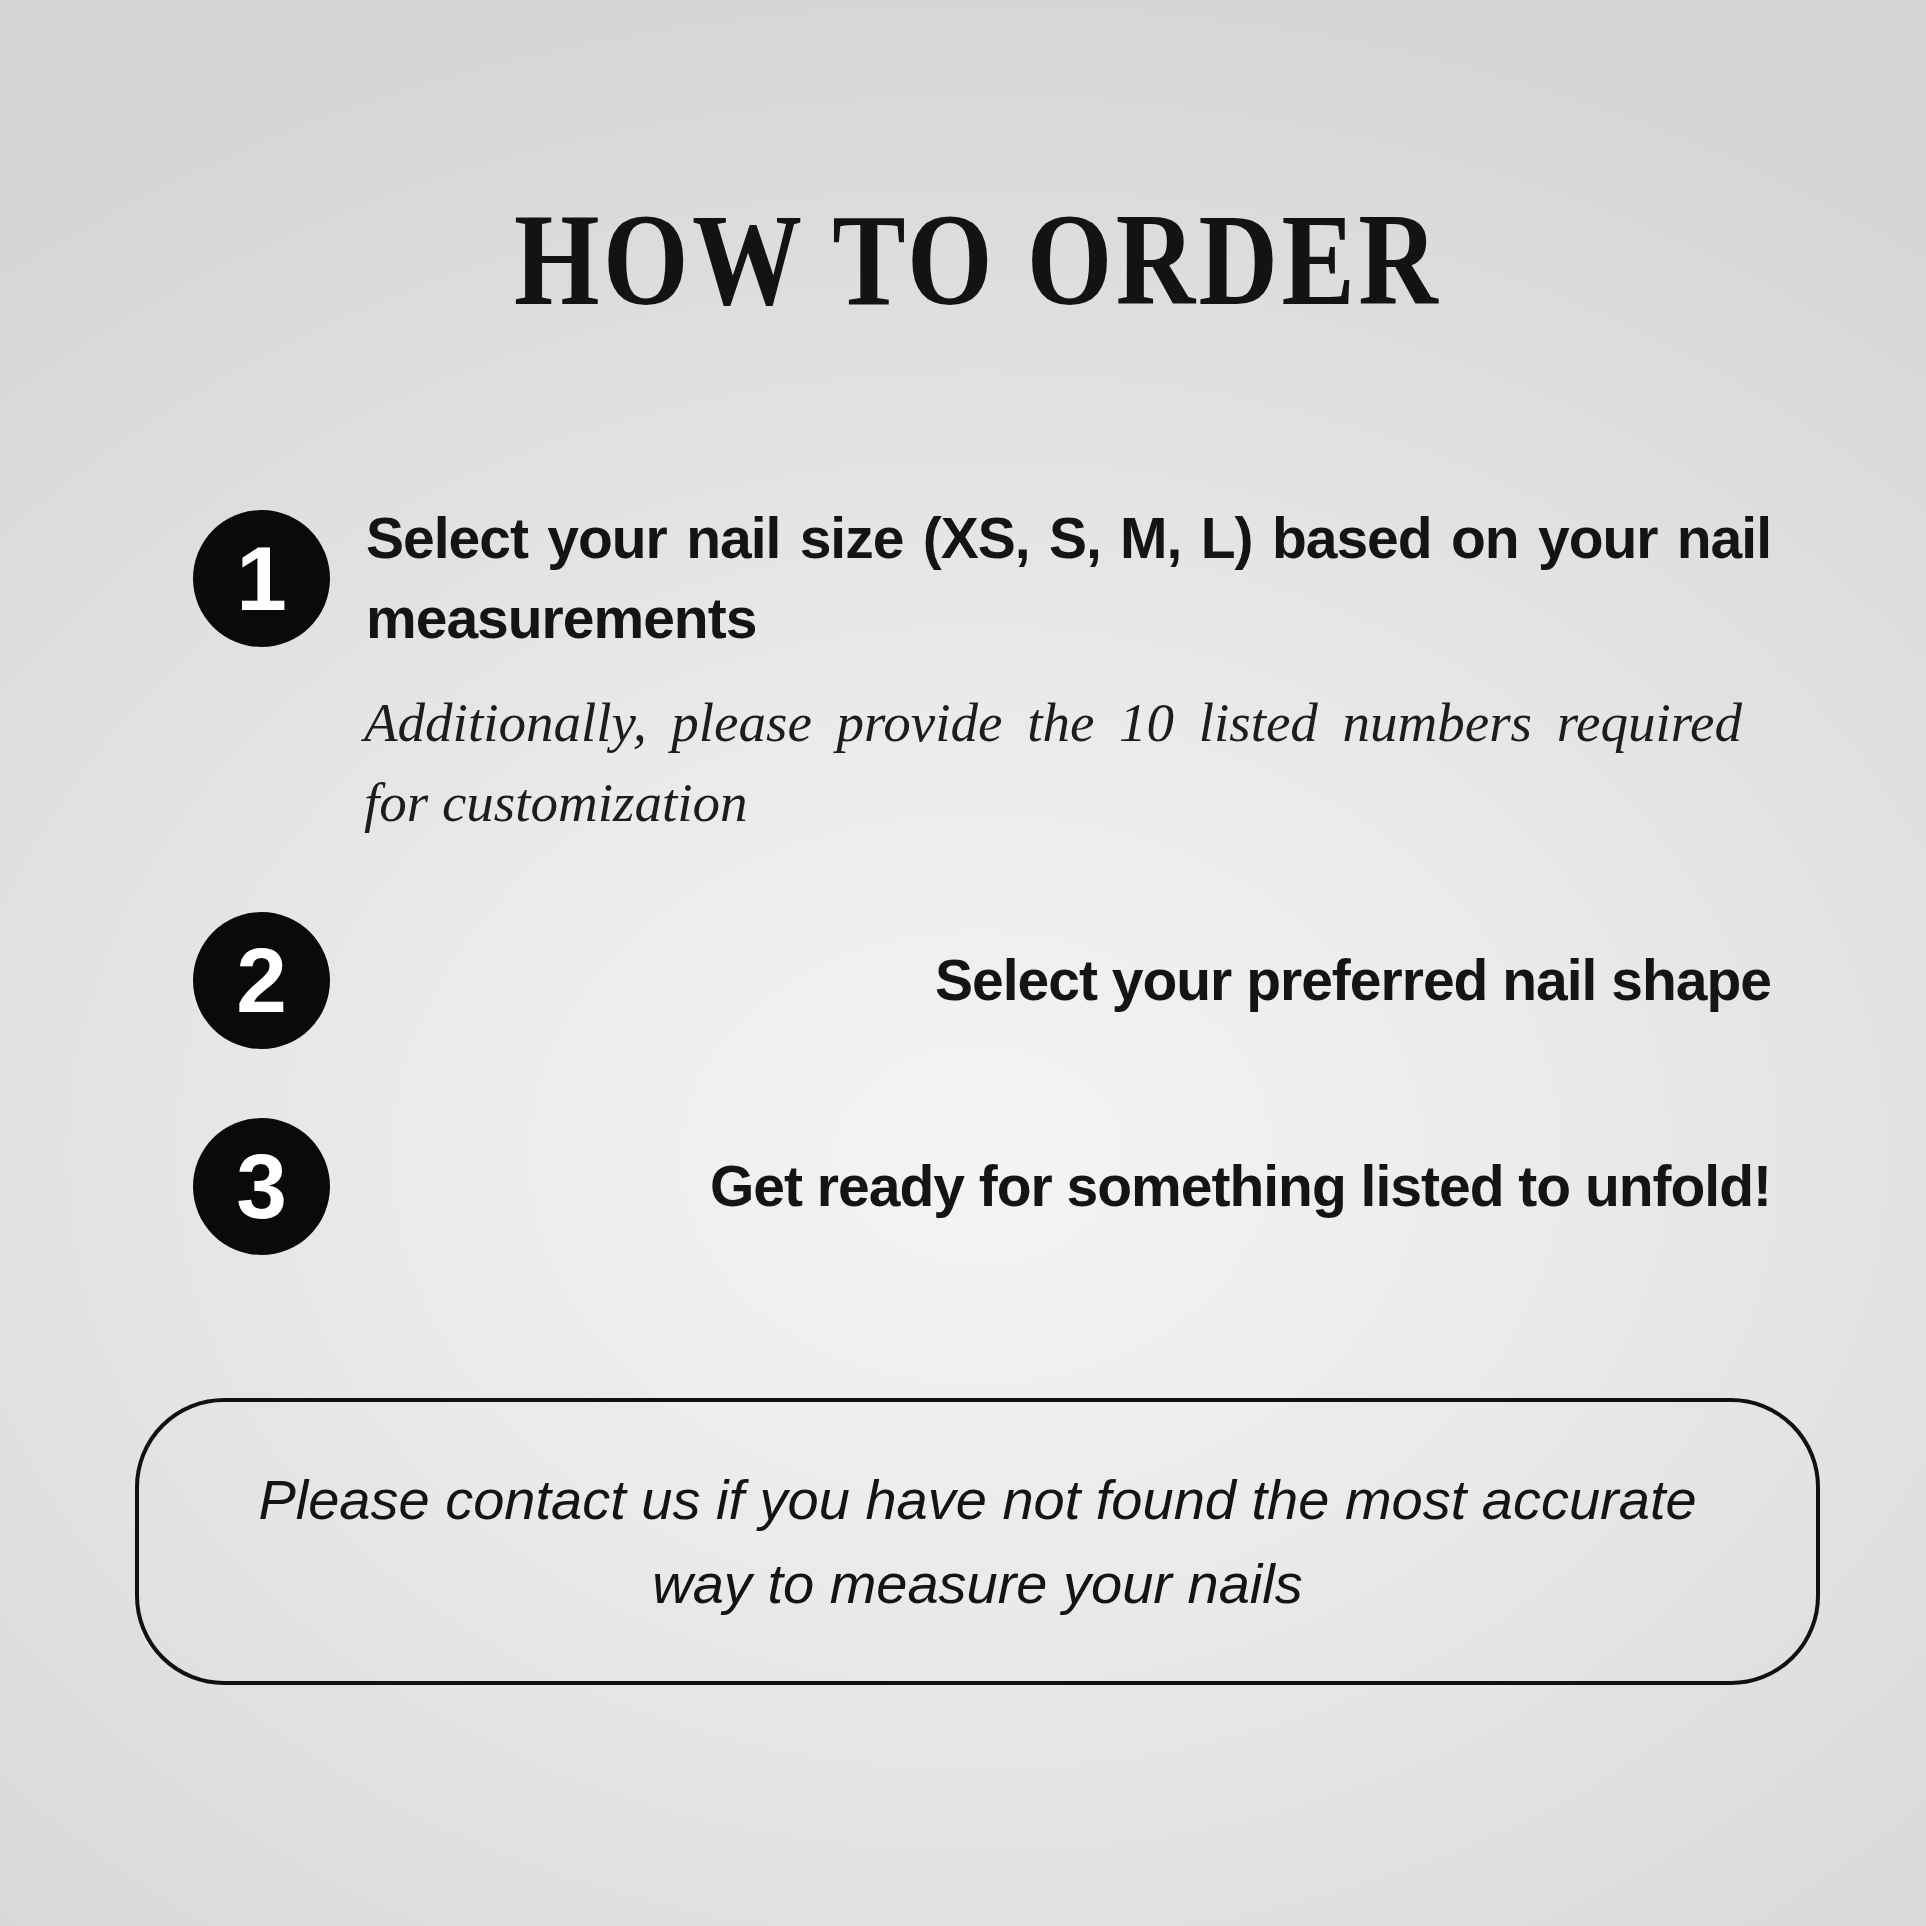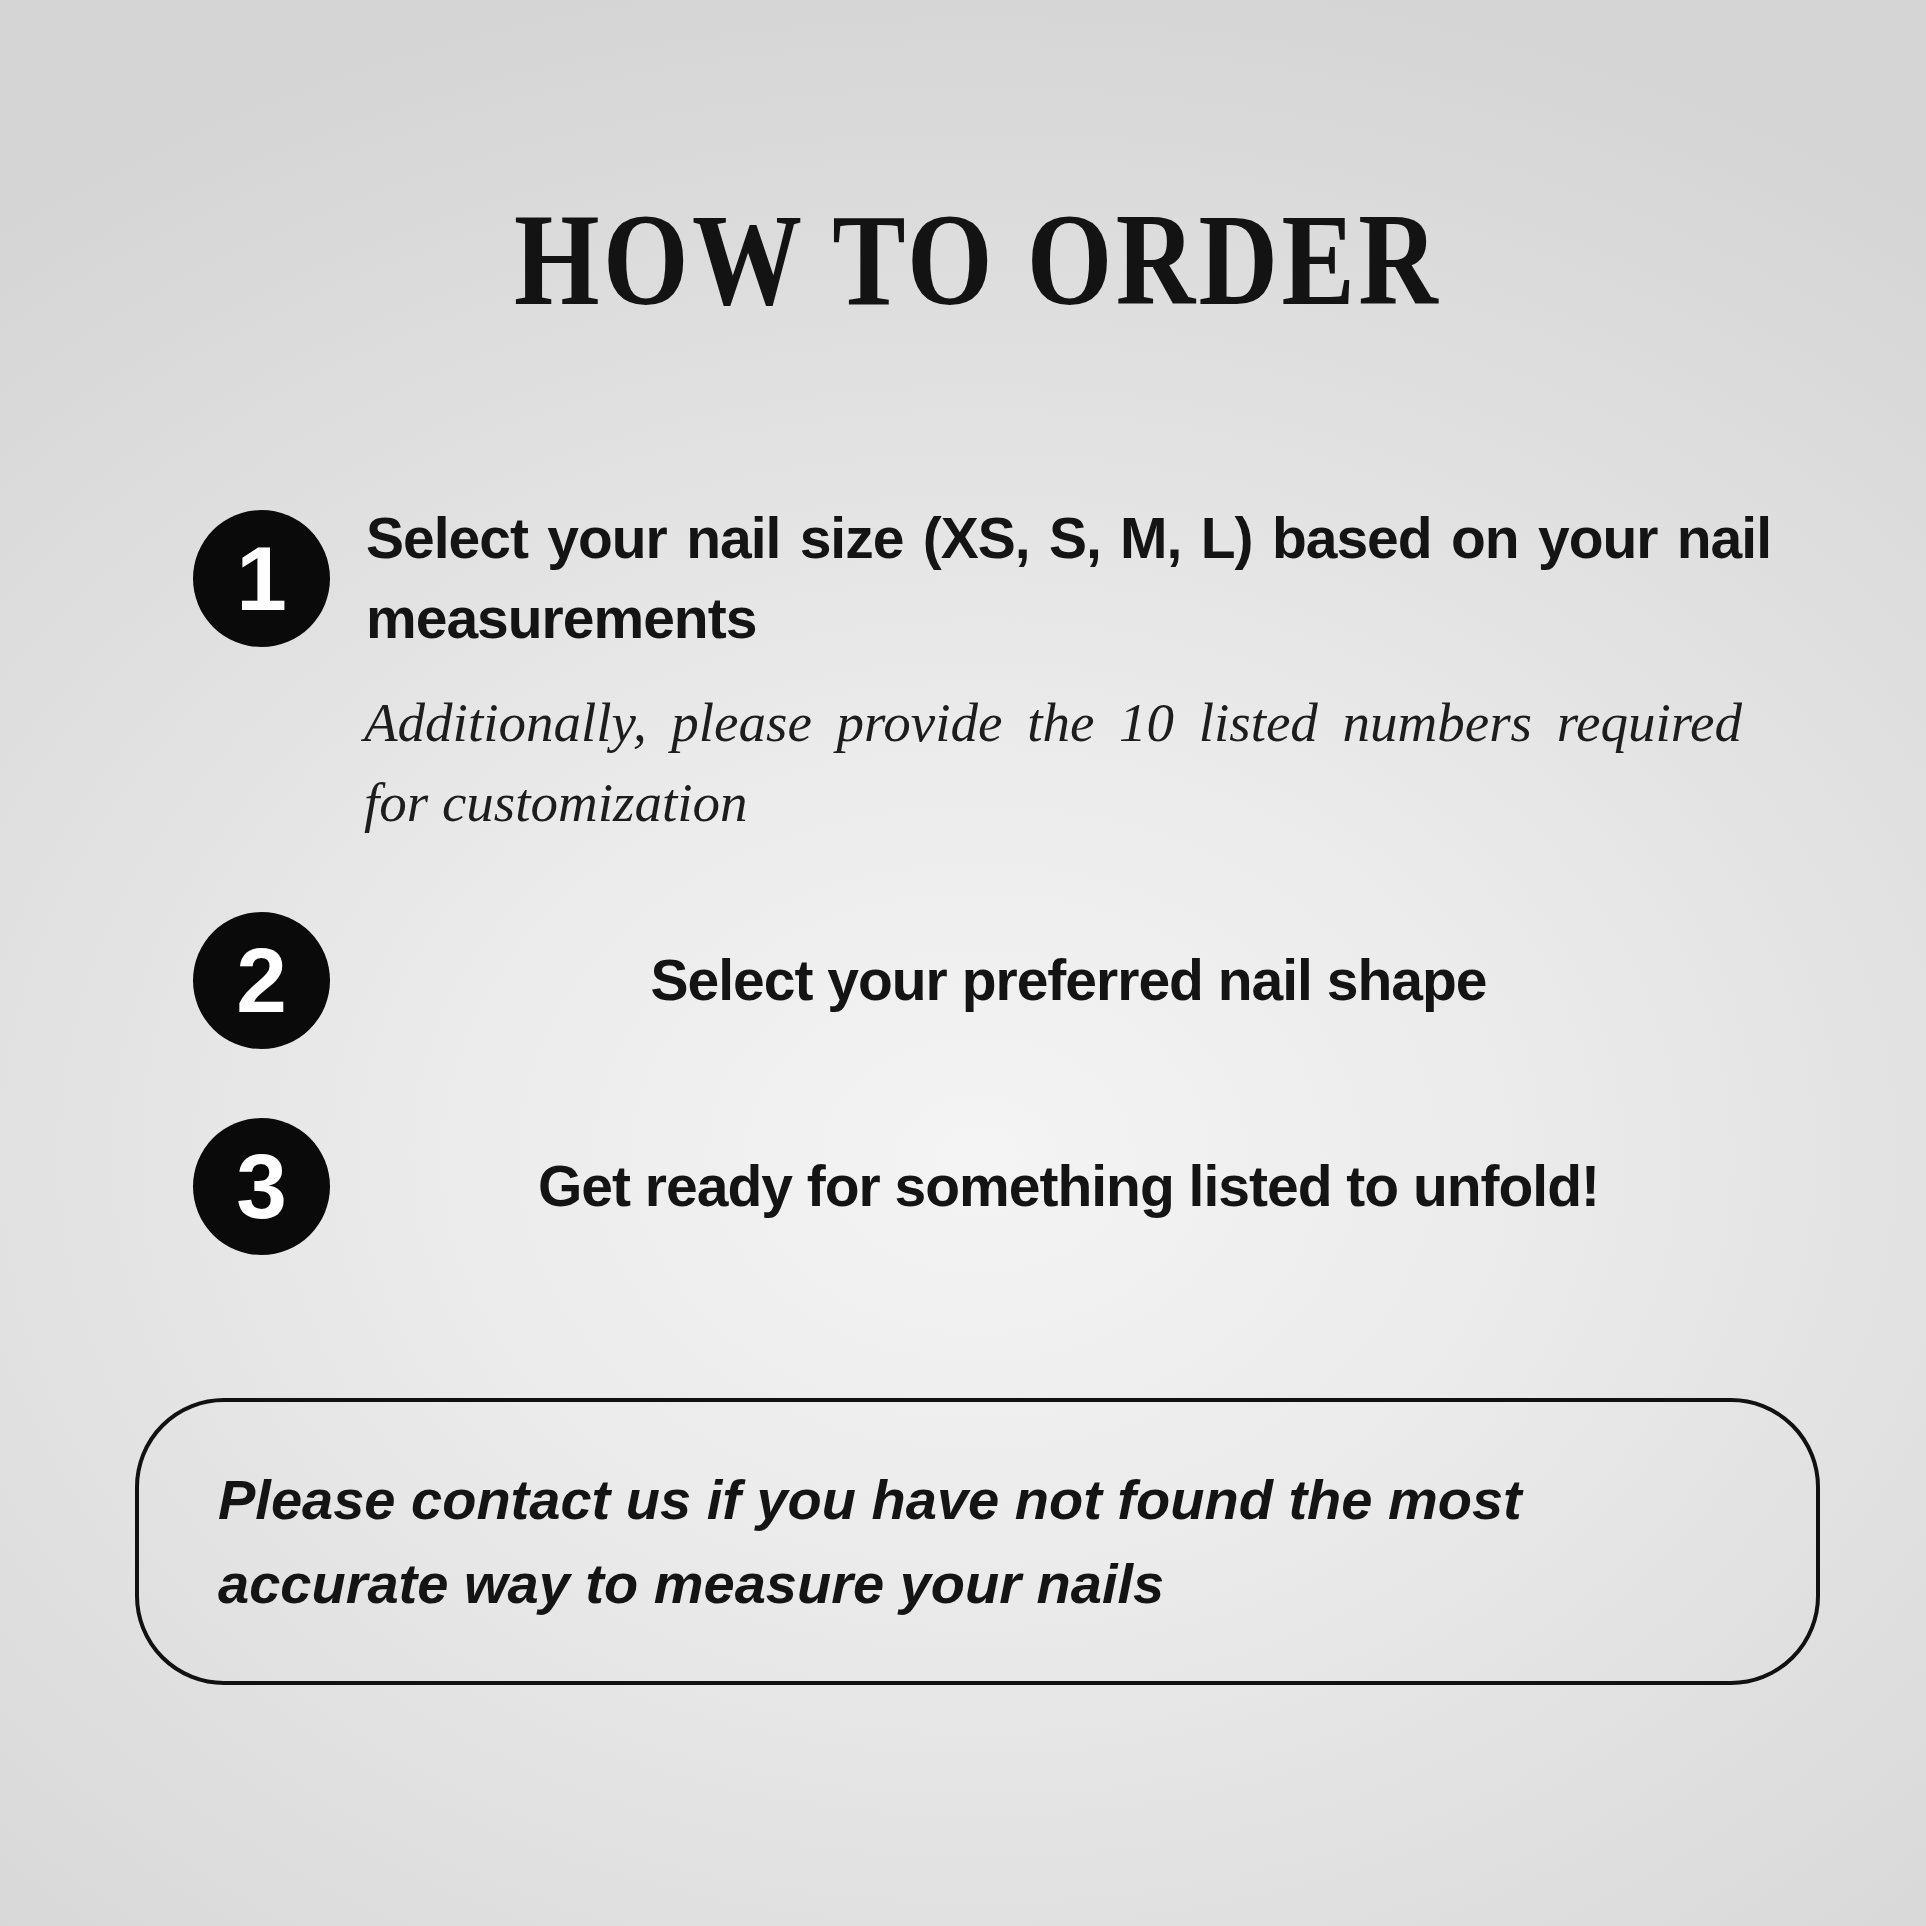--- a/index.html
+++ b/index.html
@@ -62,21 +62,21 @@
   .step-text {
     flex: 1;
     margin-left: 36px;
     font-size: 57px;
     font-weight: 700;
     letter-spacing: -1px;
     line-height: 1.4;
     text-align: justify;
     color: #141414;
   }
-  .step-2 .step-text, .step-3 .step-text { text-align: center; }
+  .step-2 .step-text, .step-3 .step-text { text-align: right; }
   .note {
     position: absolute;
     left: 364px;
     width: 1378px;
     top: 683px;
     font-size: 55px;
     font-style: italic;
     font-weight: 400;
     line-height: 1.45;
     text-align: justify;
@@ -92,23 +92,23 @@
     box-sizing: border-box;
     border: 4px solid #111111;
     border-radius: 89px;
     display: flex;
     align-items: center;
     justify-content: center;
     padding: 0 79px;
   }
   .footer-text {
     font-size: 56px;
-    font-weight: 700;
+    font-weight: 400;
     font-style: italic;
-    text-align: left;
+    text-align: center;
     line-height: 1.5;
     color: #141414;
   }
 </style>
 </head>
 <body>
 
 <div class="canvas">
 
   <div class="title">HOW TO ORDER</div>

